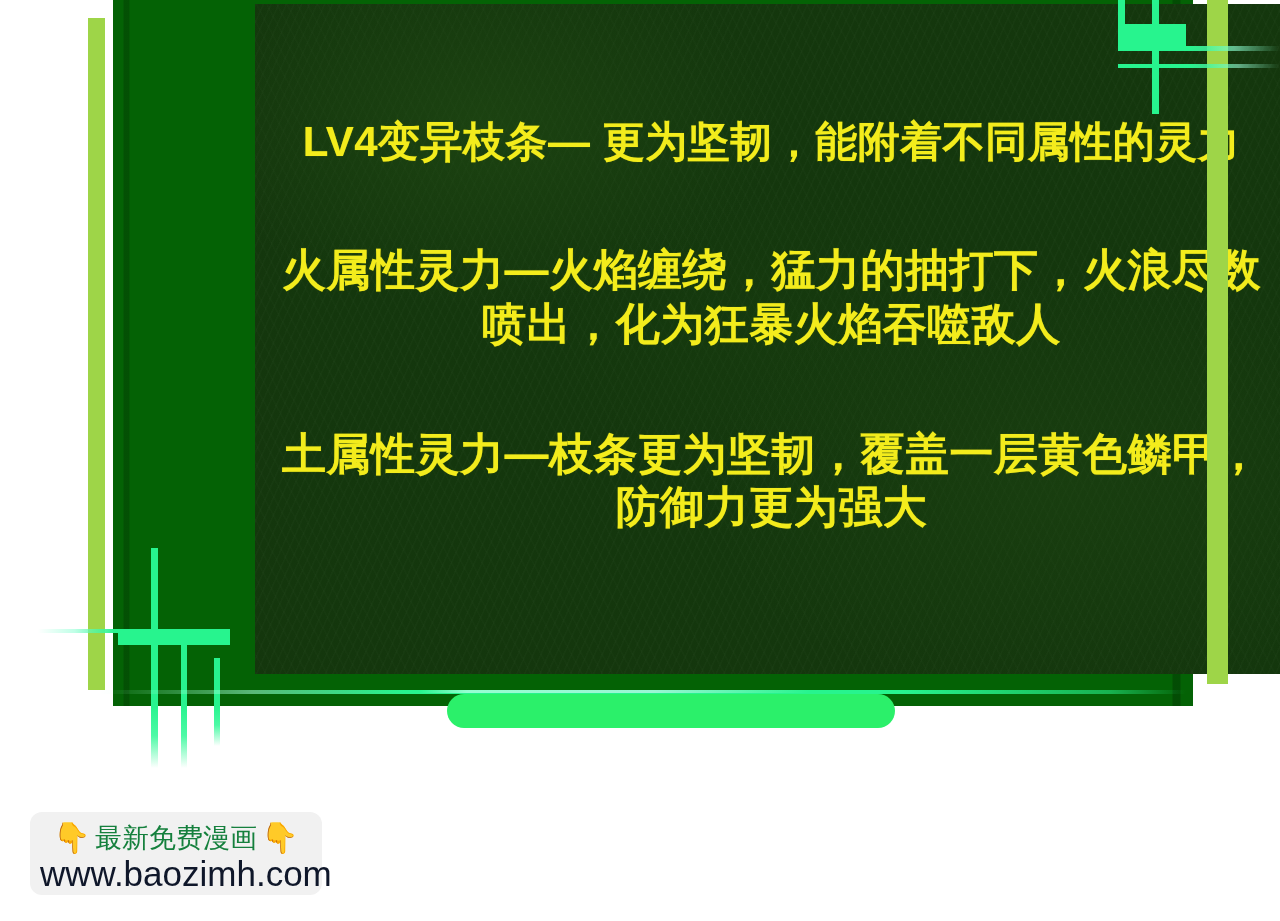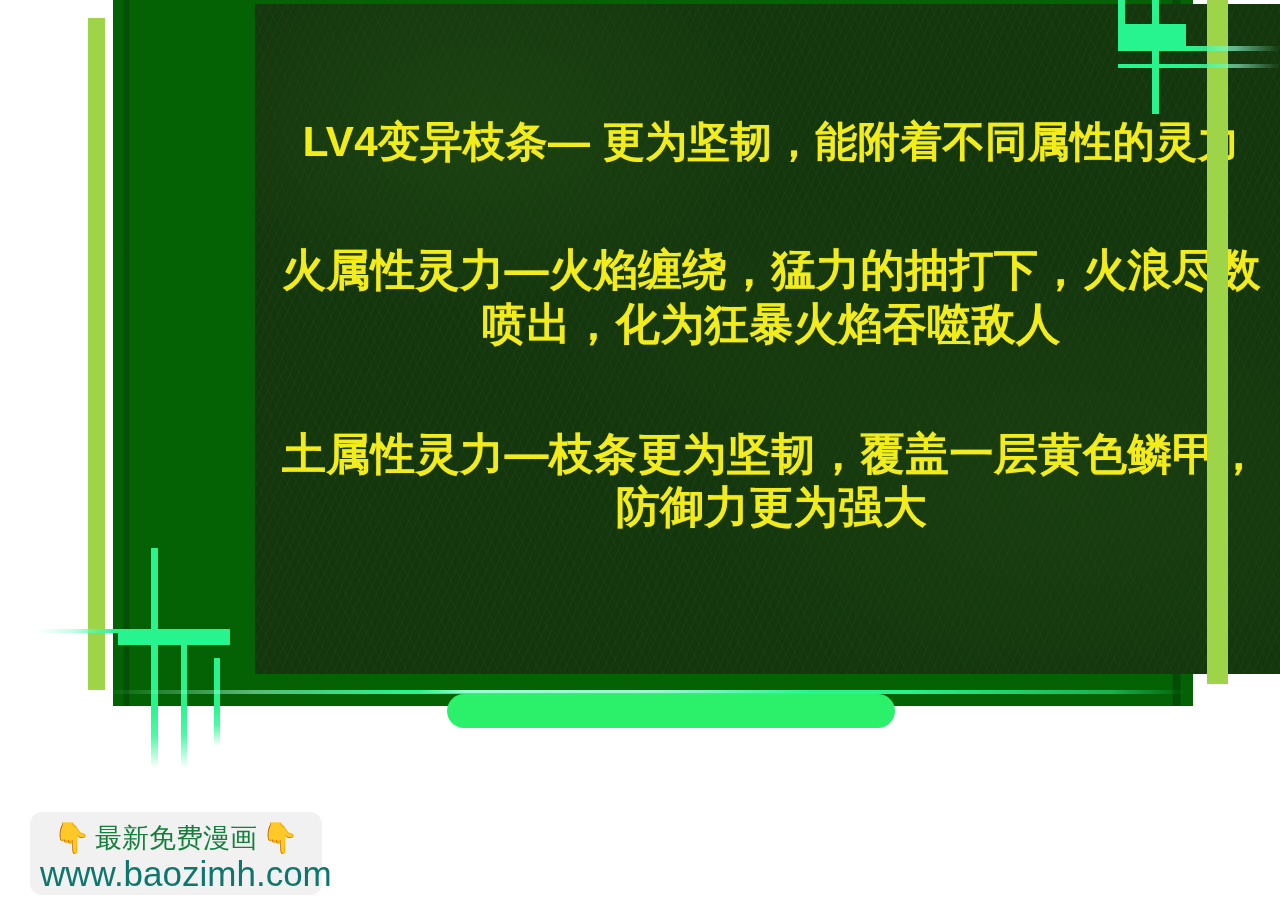--- a/index.html
+++ b/index.html
@@ -257,21 +257,21 @@
     line-height: 1;
     white-space: nowrap;
   }
   .wm-hand {
     font-size: 30px;
     line-height: 1;
     color: #f6c944;
   }
   .wm-row2 {
     text-align: center;
-    color: #0f766e;
+    color: #0f172a;
     font-size: 35px;
     line-height: 1;
     letter-spacing: 0px;
     margin-top: -2px;
     white-space: nowrap;
   }
 </style>
 </head>
 <body>
 

